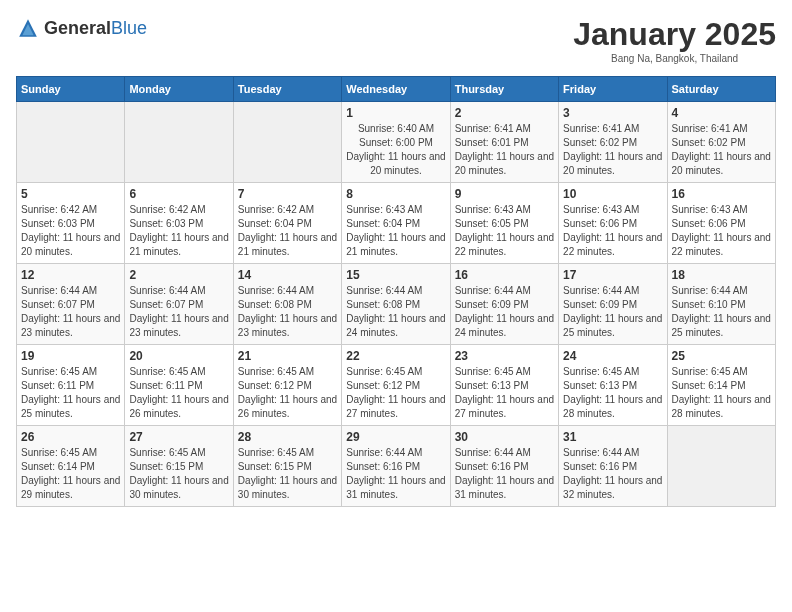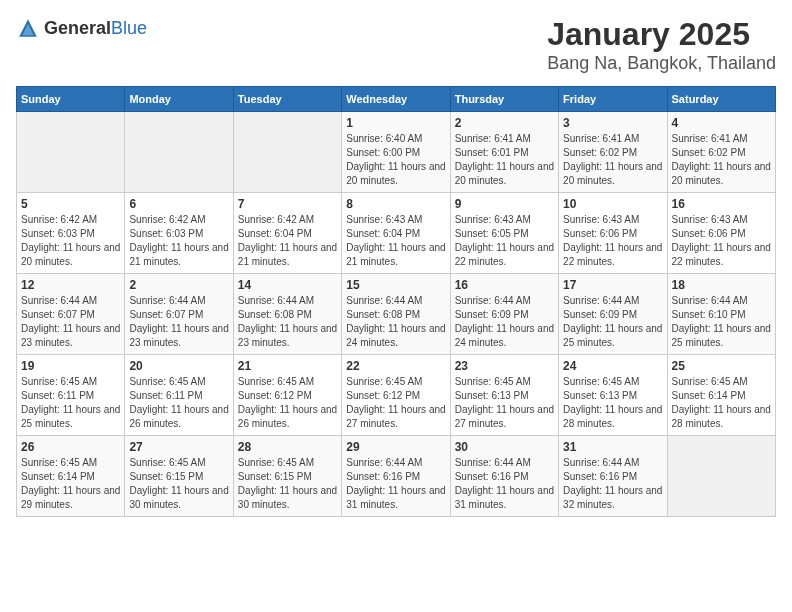--- a/index.html
+++ b/index.html
@@ -19,29 +19,29 @@
     .logo {
       display: flex;
       align-items: center;
       gap: 4px;
     }
     .logo-icon {
       width: 24px;
       height: 24px;
     }
     .title-section {
-      text-align: left;
+      text-align: center;
     }
     .calendar-title {
       font-size: 32px;
       font-weight: bold;
       color: #333;
     }
     .calendar-subtitle {
-      font-size: 18px;
+      font-size: 10px;
       color: #555;
     }
     table {
       width: 100%;
       border-collapse: collapse;
       font-size: 10.5px;
     }
     thead tr th {
       background-color: #2a72b5;
       color: #fff;
@@ -109,21 +109,21 @@
         <th>Saturday</th>
       </tr>
   </thead>
   <tbody id="calendar-body">
   <tr>
         <td class="empty-cell"></td>
         <td class="empty-cell"></td>
         <td class="empty-cell"></td>
         <td>
           <span class="day-number">1</span>
-          <div class="day-info" style="white-space: pre-line;">Sunrise: 6:40 AM
+          <div class="day-info" style="white-space: pre-line; text-align: center;">Sunrise: 6:40 AM
 Sunset: 6:00 PM
 Daylight: 11 hours and 20 minutes.</div>
         </td>
         <td>
           <span class="day-number">2</span>
           <div class="day-info" style="white-space: pre-line;">Sunrise: 6:41 AM
 Sunset: 6:01 PM
 Daylight: 11 hours and 20 minutes.</div>
         </td>
         <td>

